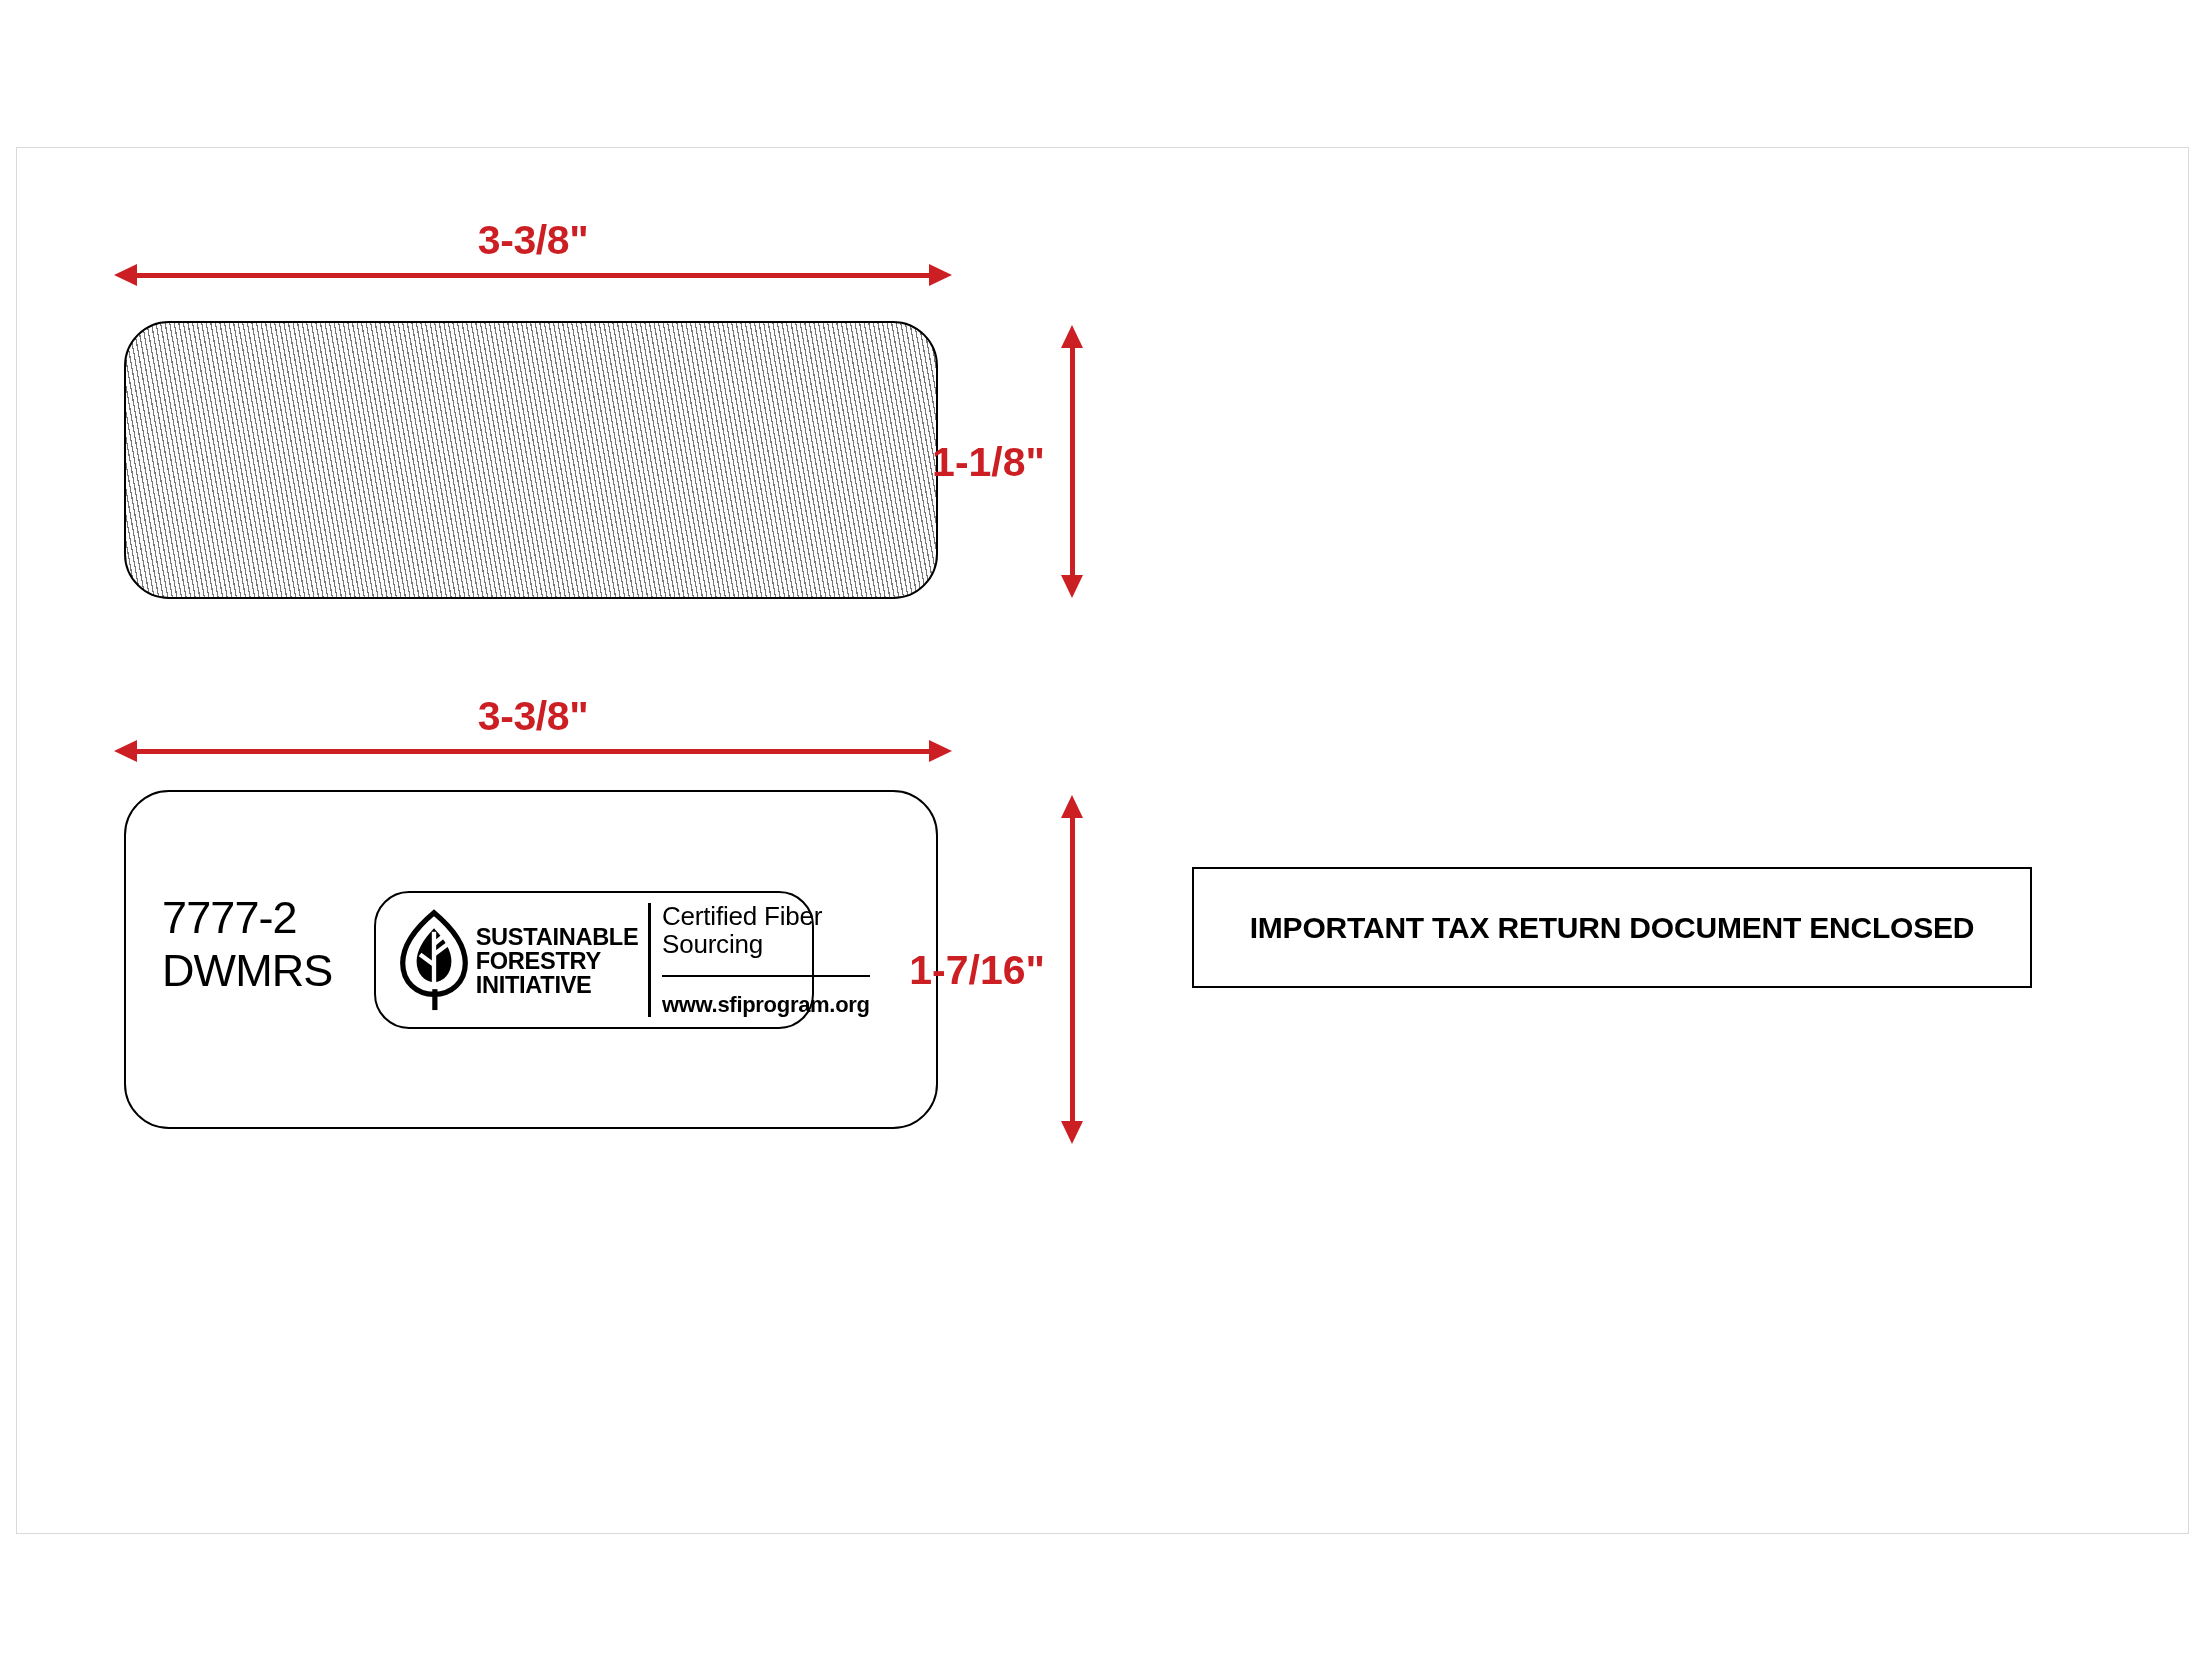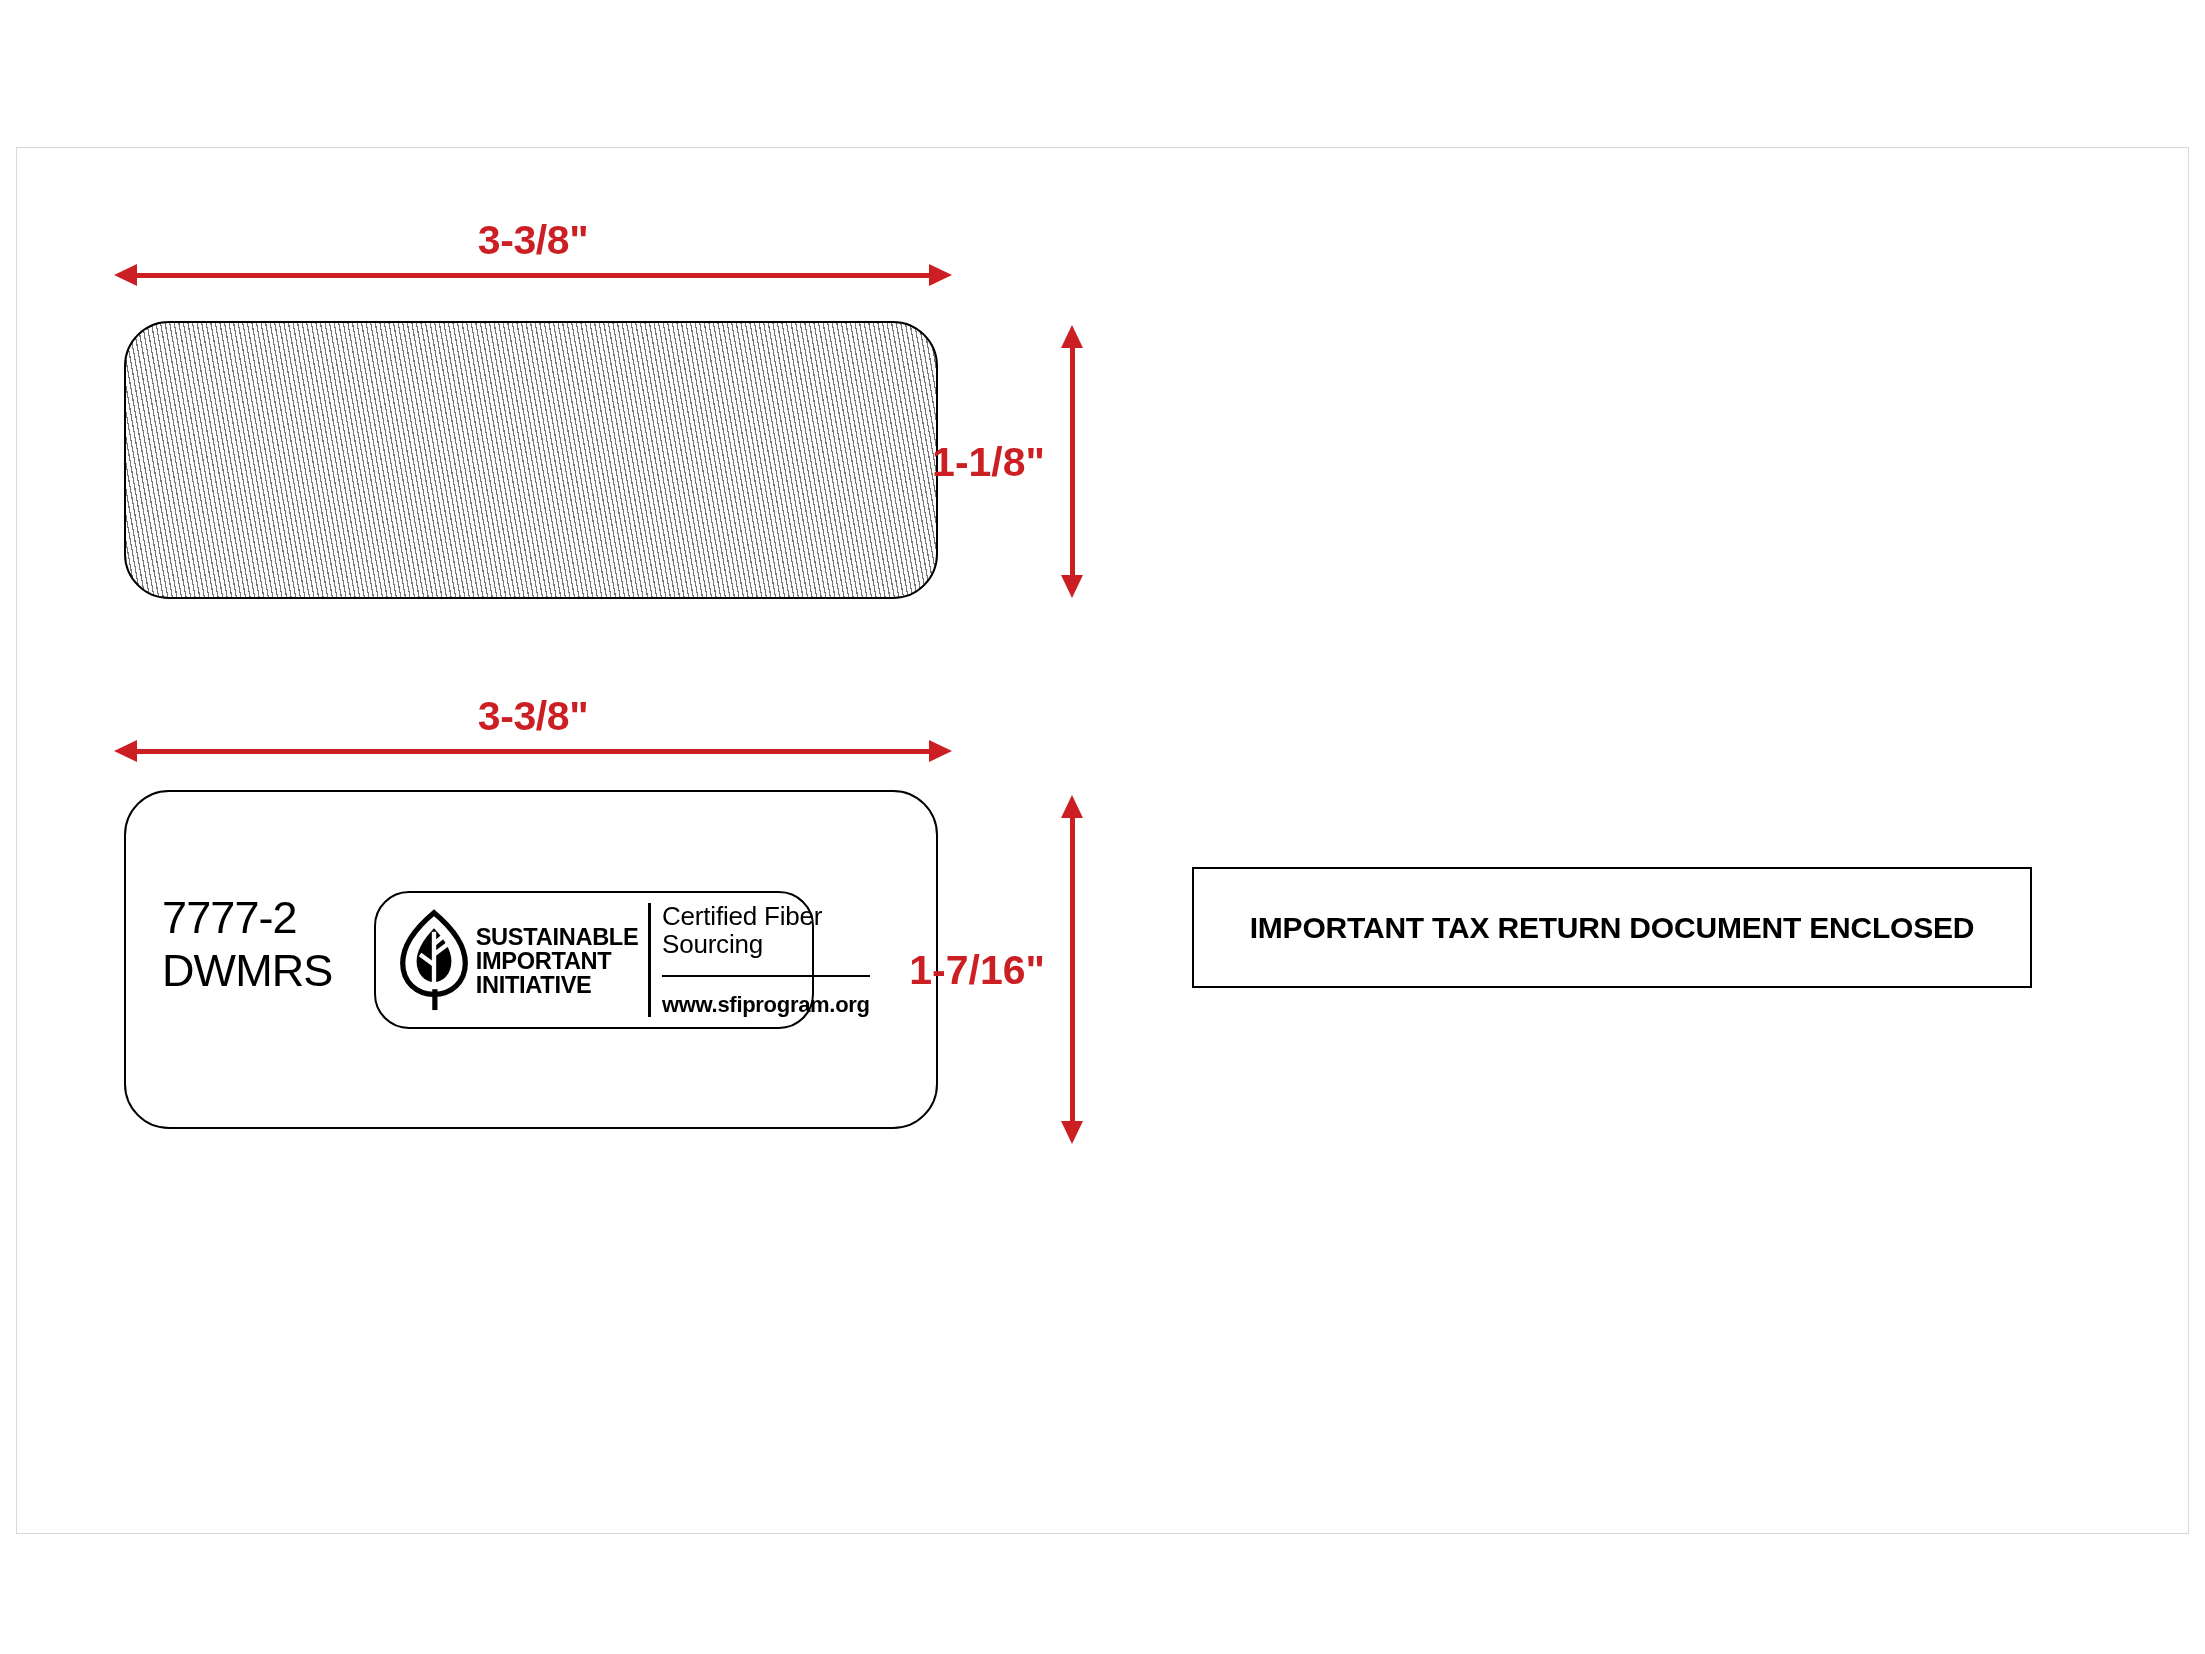--- a/index.html
+++ b/index.html
@@ -299,21 +299,21 @@
       <svg width="80" height="103" viewBox="0 0 92 118" aria-hidden="true">
         <path d="M46 4 C 22 24, 10 44, 10 62 C 10 84, 26 98, 46 98 C 66 98, 82 84, 82 62 C 82 44, 70 24, 46 4 Z" fill="none" stroke="#000000" stroke-width="6"></path>
         <path d="M46 22 C 33 36, 26 48, 26 60 C 26 74, 35 84, 46 84 C 57 84, 66 74, 66 60 C 66 48, 59 36, 46 22 Z" fill="#000000"></path>
         <path d="M46 26 L 46 86" stroke="#ffffff" stroke-width="5" fill="none"></path>
         <path d="M46 52 L 62 40 M46 64 L 30 52 M46 40 L 58 30" stroke="#ffffff" stroke-width="5" fill="none"></path>
         <path d="M44 92 L 44 116 L 50 116 L 50 92 Z" fill="#000000"></path>
       </svg>
     </div>
     <div id="sfi-wordmark">
       <div>SUSTAINABLE</div>
-      <div>IMPORTANT</div>
+      <div>FORESTRY</div>
       <div>INITIATIVE</div>
     </div>
     <div id="sfi-divider"></div>
     <div id="sfi-right">
       <div id="sfi-claim">
         <div>Certified Fiber</div>
         <div>Sourcing</div>
       </div>
       <div id="sfi-rule"></div>
       <div id="sfi-url">www.sfiprogram.org</div>

